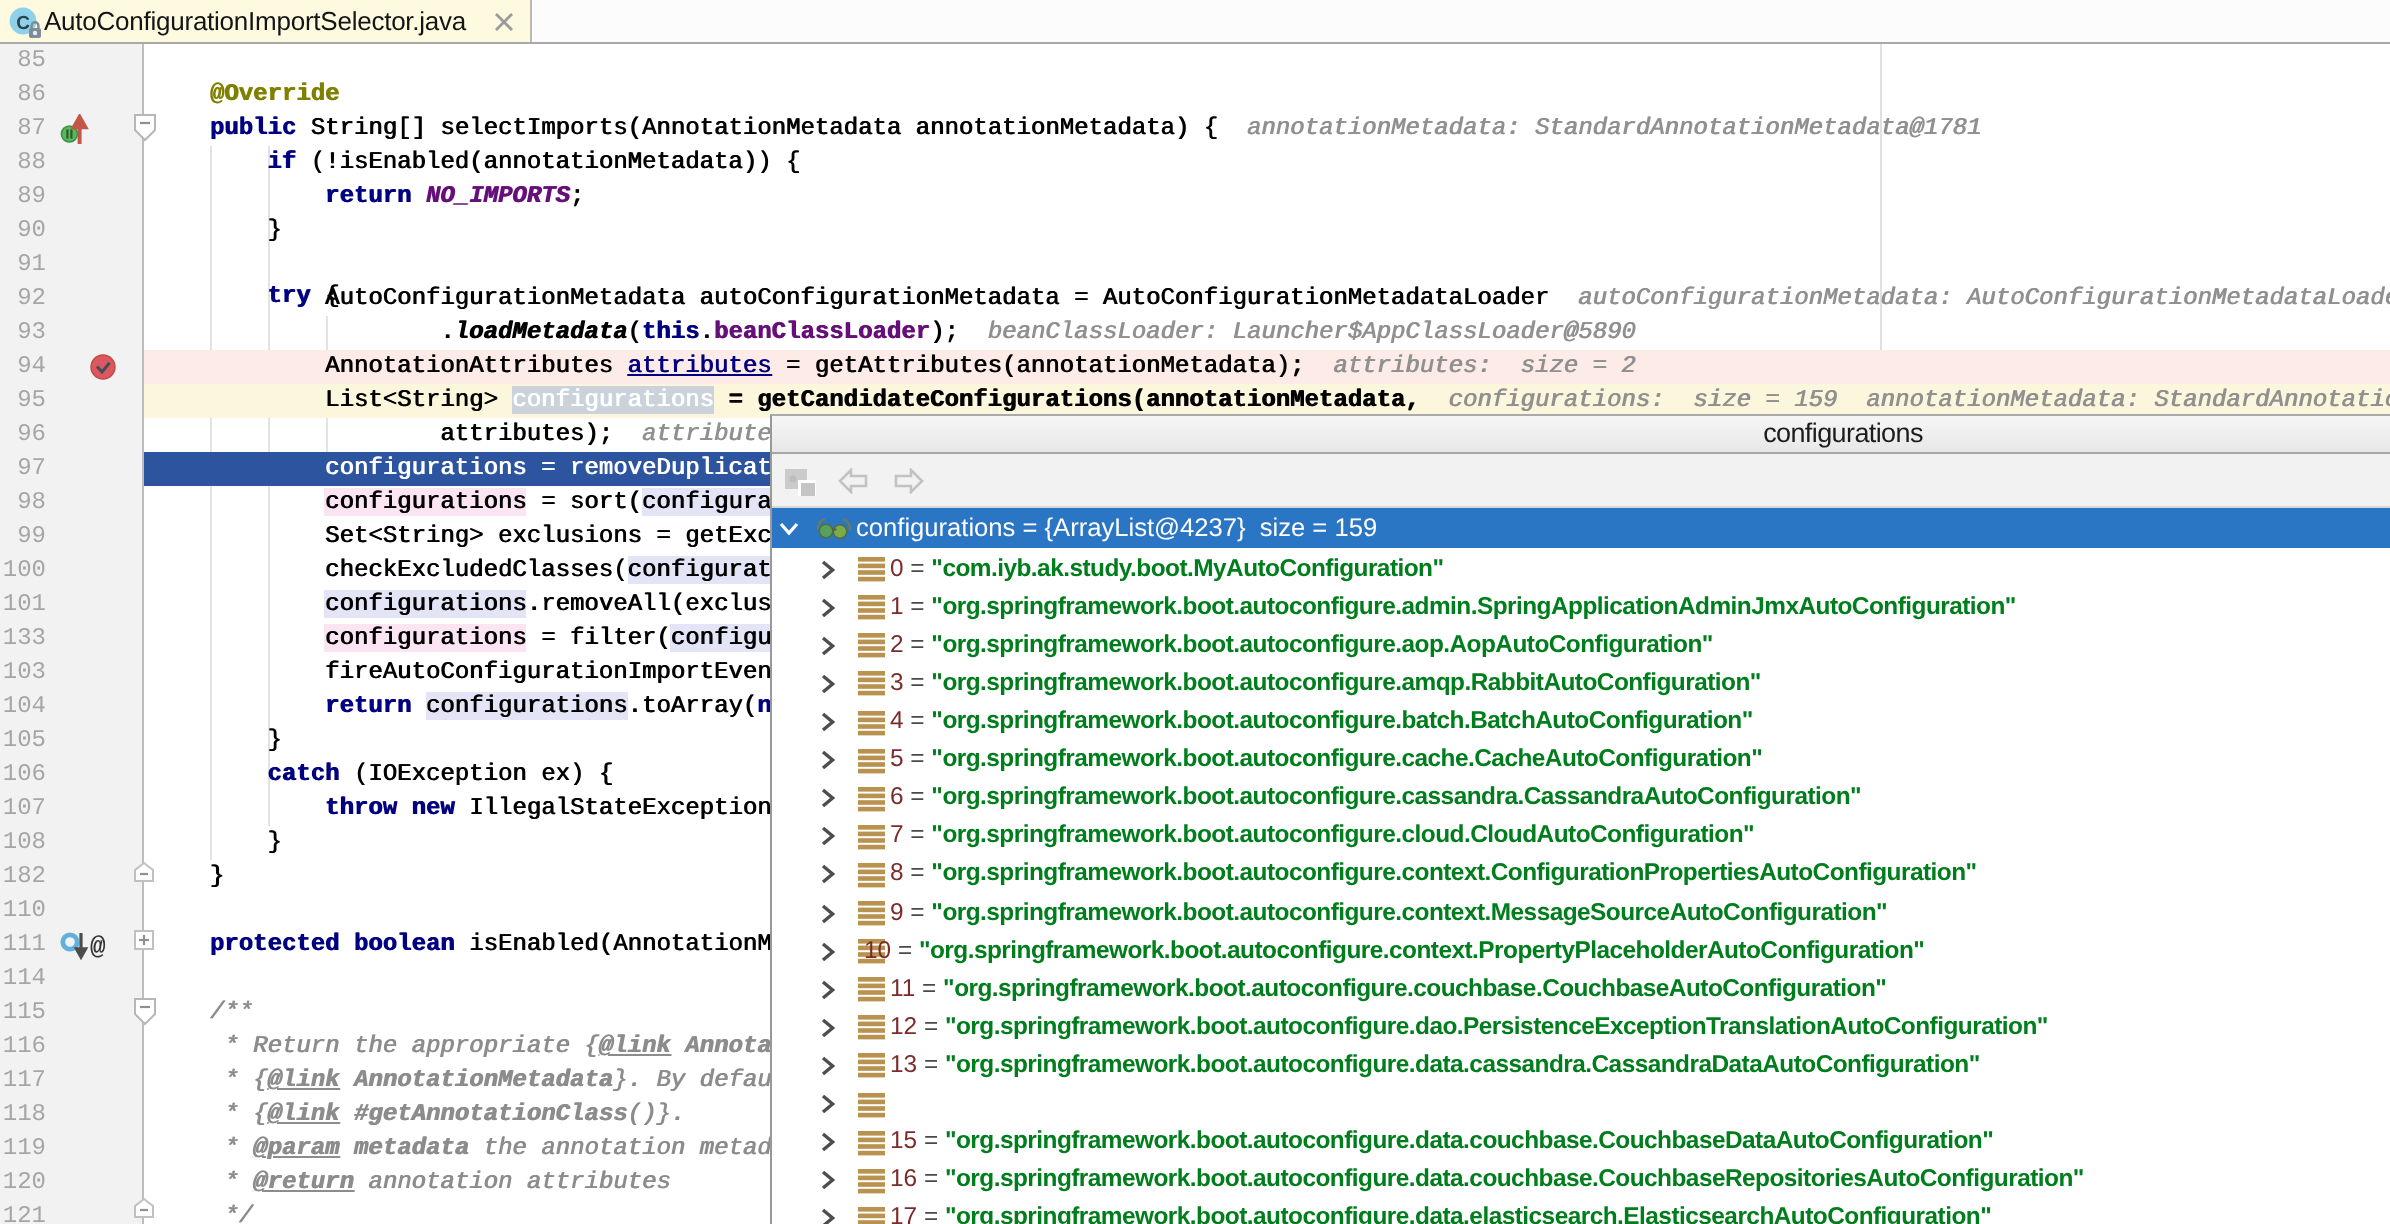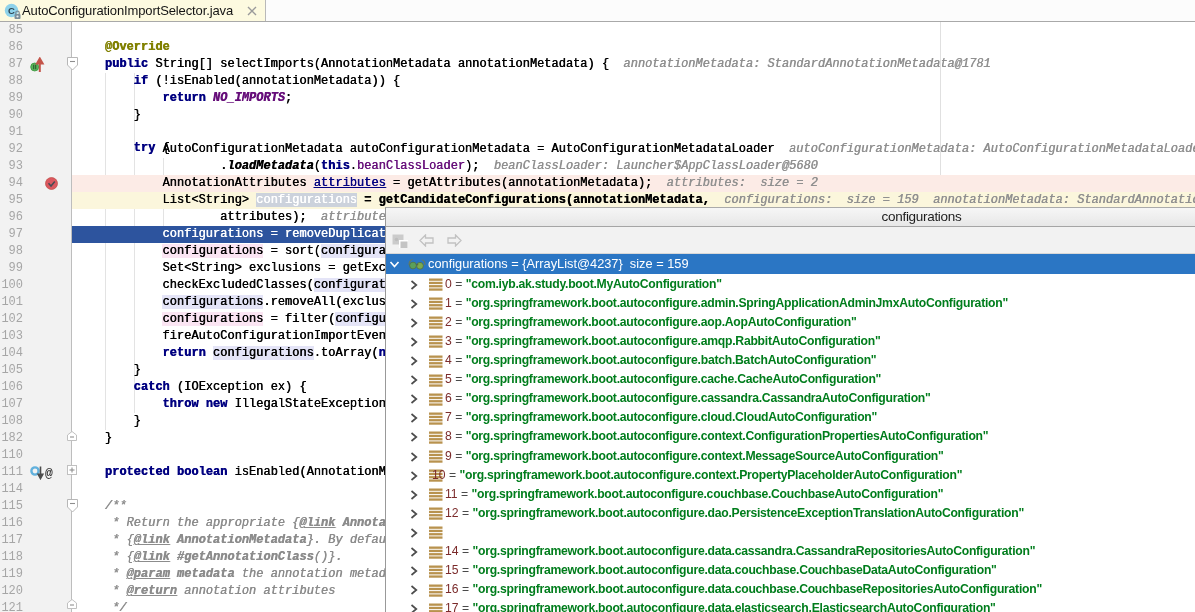--- a/index.html
+++ b/index.html
@@ -9,21 +9,21 @@
 #tabbar {left:0;top:0;width:1195px;height:22px;background:#fcfcfc;border-bottom:1px solid #a9a9a9;}
 #tab {position:absolute;left:0;top:0;width:266px;height:21px;background:#fdfae0;border-right:1px solid #b9b9b9;}
 #tabtext {position:absolute;left:22px;top:3px;font-family:"Liberation Sans",sans-serif;font-size:13px;letter-spacing:-0.12px;color:#141414;}
 
 #gutter {left:0;top:22px;width:72px;height:590px;background:#f2f2f2;border-right:1px solid #bdbdbd;}
 .ln {position:absolute;left:0;width:23px;text-align:right;height:17px;line-height:17px;color:#a6a6a6;font-size:12px;}
 
 .cl {position:absolute;left:72px;width:1123px;height:17px;line-height:17px;white-space:pre;padding-left:4px;color:#000;text-shadow:0.45px 0 0;}
 .k {color:#000080;font-weight:bold;}
 .ann {color:#808000;}
-.fld {color:#660E7A;}
+.fld {color:#660E7A;font-weight:bold;}
 .sfld {color:#660E7A;font-style:italic;font-weight:bold;}
 .sm {font-style:italic;font-weight:bold;}
 .hint {color:#909090;font-style:italic;}
 .doc {color:#8c8c8c;font-style:italic;}
 .dt {font-weight:bold;text-decoration:underline;}
 .db {font-weight:bold;}
 .lav {background:#e4e4f7;}
 .pink {background:#fbe5f3;}
 .selTok {background:#ccd2dc;color:#fff;}
 .und {color:#000080;text-decoration:underline;}
@@ -67,21 +67,21 @@
 <div class="ln" style="top:119px">92</div>
 <div class="ln" style="top:136px">93</div>
 <div class="ln" style="top:153px">94</div>
 <div class="ln" style="top:170px">95</div>
 <div class="ln" style="top:187px">96</div>
 <div class="ln" style="top:204px">97</div>
 <div class="ln" style="top:221px">98</div>
 <div class="ln" style="top:238px">99</div>
 <div class="ln" style="top:255px">100</div>
 <div class="ln" style="top:272px">101</div>
-<div class="ln" style="top:289px">102</div>
+<div class="ln" style="top:289px">133</div>
 <div class="ln" style="top:306px">103</div>
 <div class="ln" style="top:323px">104</div>
 <div class="ln" style="top:340px">105</div>
 <div class="ln" style="top:357px">106</div>
 <div class="ln" style="top:374px">107</div>
 <div class="ln" style="top:391px">108</div>
 <div class="ln" style="top:408px">182</div>
 <div class="ln" style="top:425px">110</div>
 <div class="ln" style="top:442px">111</div>
 <div class="ln" style="top:459px">114</div>
@@ -136,21 +136,21 @@
 <div class="abs" style="left:72px;top:192px;width:1123px;height:17px;background:#fbf6dc"></div>
 <div class="abs" style="left:72px;top:226px;width:1123px;height:17px;background:#2d549e"></div>
 <div class="cl" style="top:22px;"></div>
 <div class="cl" style="top:39px;font-weight:bold;">    <span class="ann">@Override</span></div>
 <div class="cl" style="top:56px;">    <span class="k">public</span> String[] selectImports(AnnotationMetadata annotationMetadata) {  <span class="hint">annotationMetadata: StandardAnnotationMetadata@1781</span></div>
 <div class="cl" style="top:73px;">        <span class="k">if</span> (!isEnabled(annotationMetadata)) {</div>
 <div class="cl" style="top:90px;">            <span class="k">return</span> <span class="sfld">NO_IMPORTS</span>;</div>
 <div class="cl" style="top:107px;">        }</div>
 <div class="cl" style="top:108px;margin-top:32px;">        <span class="k">try</span> {</div>
 <div class="cl" style="top:141px;">            AutoConfigurationMetadata autoConfigurationMetadata = AutoConfigurationMetadataLoader  <span class="hint">autoConfigurationMetadata: AutoConfigurationMetadataLoade</span></div>
-<div class="cl" style="top:158px;">                    .<span class="sm">loadMetadata</span>(<span class="k">this</span>.<span class="fld">beanClassLoader</span>);  <span class="hint">beanClassLoader: Launcher$AppClassLoader@5680</span></div>
+<div class="cl" style="top:158px;">                    .<span class="sm">loadMetadata</span>(<span class="k">this</span>.<span class="fld">beanClassLoader</span>);  <span class="hint">beanClassLoader: Launcher$AppClassLoader@5890</span></div>
 <div class="cl" style="top:175px;">            AnnotationAttributes <span class="und">attributes</span> = getAttributes(annotationMetadata);  <span class="hint">attributes:  size = 2</span></div>
 <div class="cl" style="top:192px;">            List&lt;String&gt; <span class="selTok">configurations</span> <span class="b">= getCandidateConfigurations(annotationMetadata,</span>  <span class="hint">configurations:  size = 159  annotationMetadata: StandardAnnotatio</span></div>
 <div class="cl" style="top:209px;">                    attributes);  <span class="hint">attributes:  size = 2</span></div>
 <div class="cl" style="top:226px;color:#fff;">            configurations = removeDuplicates(configurations);</div>
 <div class="cl" style="top:243px;">            <span class="pink">configurations</span> = sort(<span class="lav">configurations</span>, autoConfigurationMetadata);</div>
 <div class="cl" style="top:260px;">            Set&lt;String&gt; exclusions = getExclusions(annotationMetadata, attributes);</div>
 <div class="cl" style="top:277px;">            checkExcludedClasses(<span class="lav">configurations</span>, exclusions);</div>
 <div class="cl" style="top:294px;">            <span class="lav">configurations</span>.removeAll(exclusions);</div>
 <div class="cl" style="top:311px;">            <span class="pink">configurations</span> = filter(<span class="lav">configurations</span>, autoConfigurationMetadata);</div>
 <div class="cl" style="top:328px;">            fireAutoConfigurationImportEvents(configurations, exclusions);</div>
@@ -357,32 +357,32 @@
 <div class="prow" style="top:314.9px">
 <svg style="position:absolute;left:24px;top:5px" width="8" height="10" viewBox="0 0 8 10">
           <path d="M1.5 1 L6.3 5 L1.5 9" fill="none" stroke="#4d4d4d" stroke-width="1.7"></path>
         </svg>
 <svg style="position:absolute;left:43px;top:3.5px" width="14" height="13" viewBox="0 0 14 13">
           <rect x="0" y="0.5" width="13.5" height="2.3" fill="#b8924e"></rect>
           <rect x="0" y="3.8" width="13.5" height="2.3" fill="#b8924e"></rect>
           <rect x="0" y="7.1" width="13.5" height="2.3" fill="#b8924e"></rect>
           <rect x="0" y="10.4" width="13.5" height="2.3" fill="#b8924e"></rect>
         </svg>
+<span style="position:absolute;left:59px;top:0"><span class="pnum">13</span><span class="peq"> = </span><span class="pstr">"org.springframework.boot.autoconfigure.data.cassandra.CassandraDataAutoConfiguration"</span></span>
 </div>
 <div class="prow" style="top:334.0px">
 <svg style="position:absolute;left:24px;top:5px" width="8" height="10" viewBox="0 0 8 10">
           <path d="M1.5 1 L6.3 5 L1.5 9" fill="none" stroke="#4d4d4d" stroke-width="1.7"></path>
         </svg>
 <svg style="position:absolute;left:43px;top:3.5px" width="14" height="13" viewBox="0 0 14 13">
           <rect x="0" y="0.5" width="13.5" height="2.3" fill="#b8924e"></rect>
           <rect x="0" y="3.8" width="13.5" height="2.3" fill="#b8924e"></rect>
           <rect x="0" y="7.1" width="13.5" height="2.3" fill="#b8924e"></rect>
           <rect x="0" y="10.4" width="13.5" height="2.3" fill="#b8924e"></rect>
         </svg>
-<span style="position:absolute;left:59px;top:0"><span class="pnum">14</span><span class="peq"> = </span><span class="pstr">"org.springframework.boot.autoconfigure.data.cassandra.CassandraRepositoriesAutoConfiguration"</span></span>
 </div>
 <div class="prow" style="top:353.1px">
 <svg style="position:absolute;left:24px;top:5px" width="8" height="10" viewBox="0 0 8 10">
           <path d="M1.5 1 L6.3 5 L1.5 9" fill="none" stroke="#4d4d4d" stroke-width="1.7"></path>
         </svg>
 <svg style="position:absolute;left:43px;top:3.5px" width="14" height="13" viewBox="0 0 14 13">
           <rect x="0" y="0.5" width="13.5" height="2.3" fill="#b8924e"></rect>
           <rect x="0" y="3.8" width="13.5" height="2.3" fill="#b8924e"></rect>
           <rect x="0" y="7.1" width="13.5" height="2.3" fill="#b8924e"></rect>
           <rect x="0" y="10.4" width="13.5" height="2.3" fill="#b8924e"></rect>

